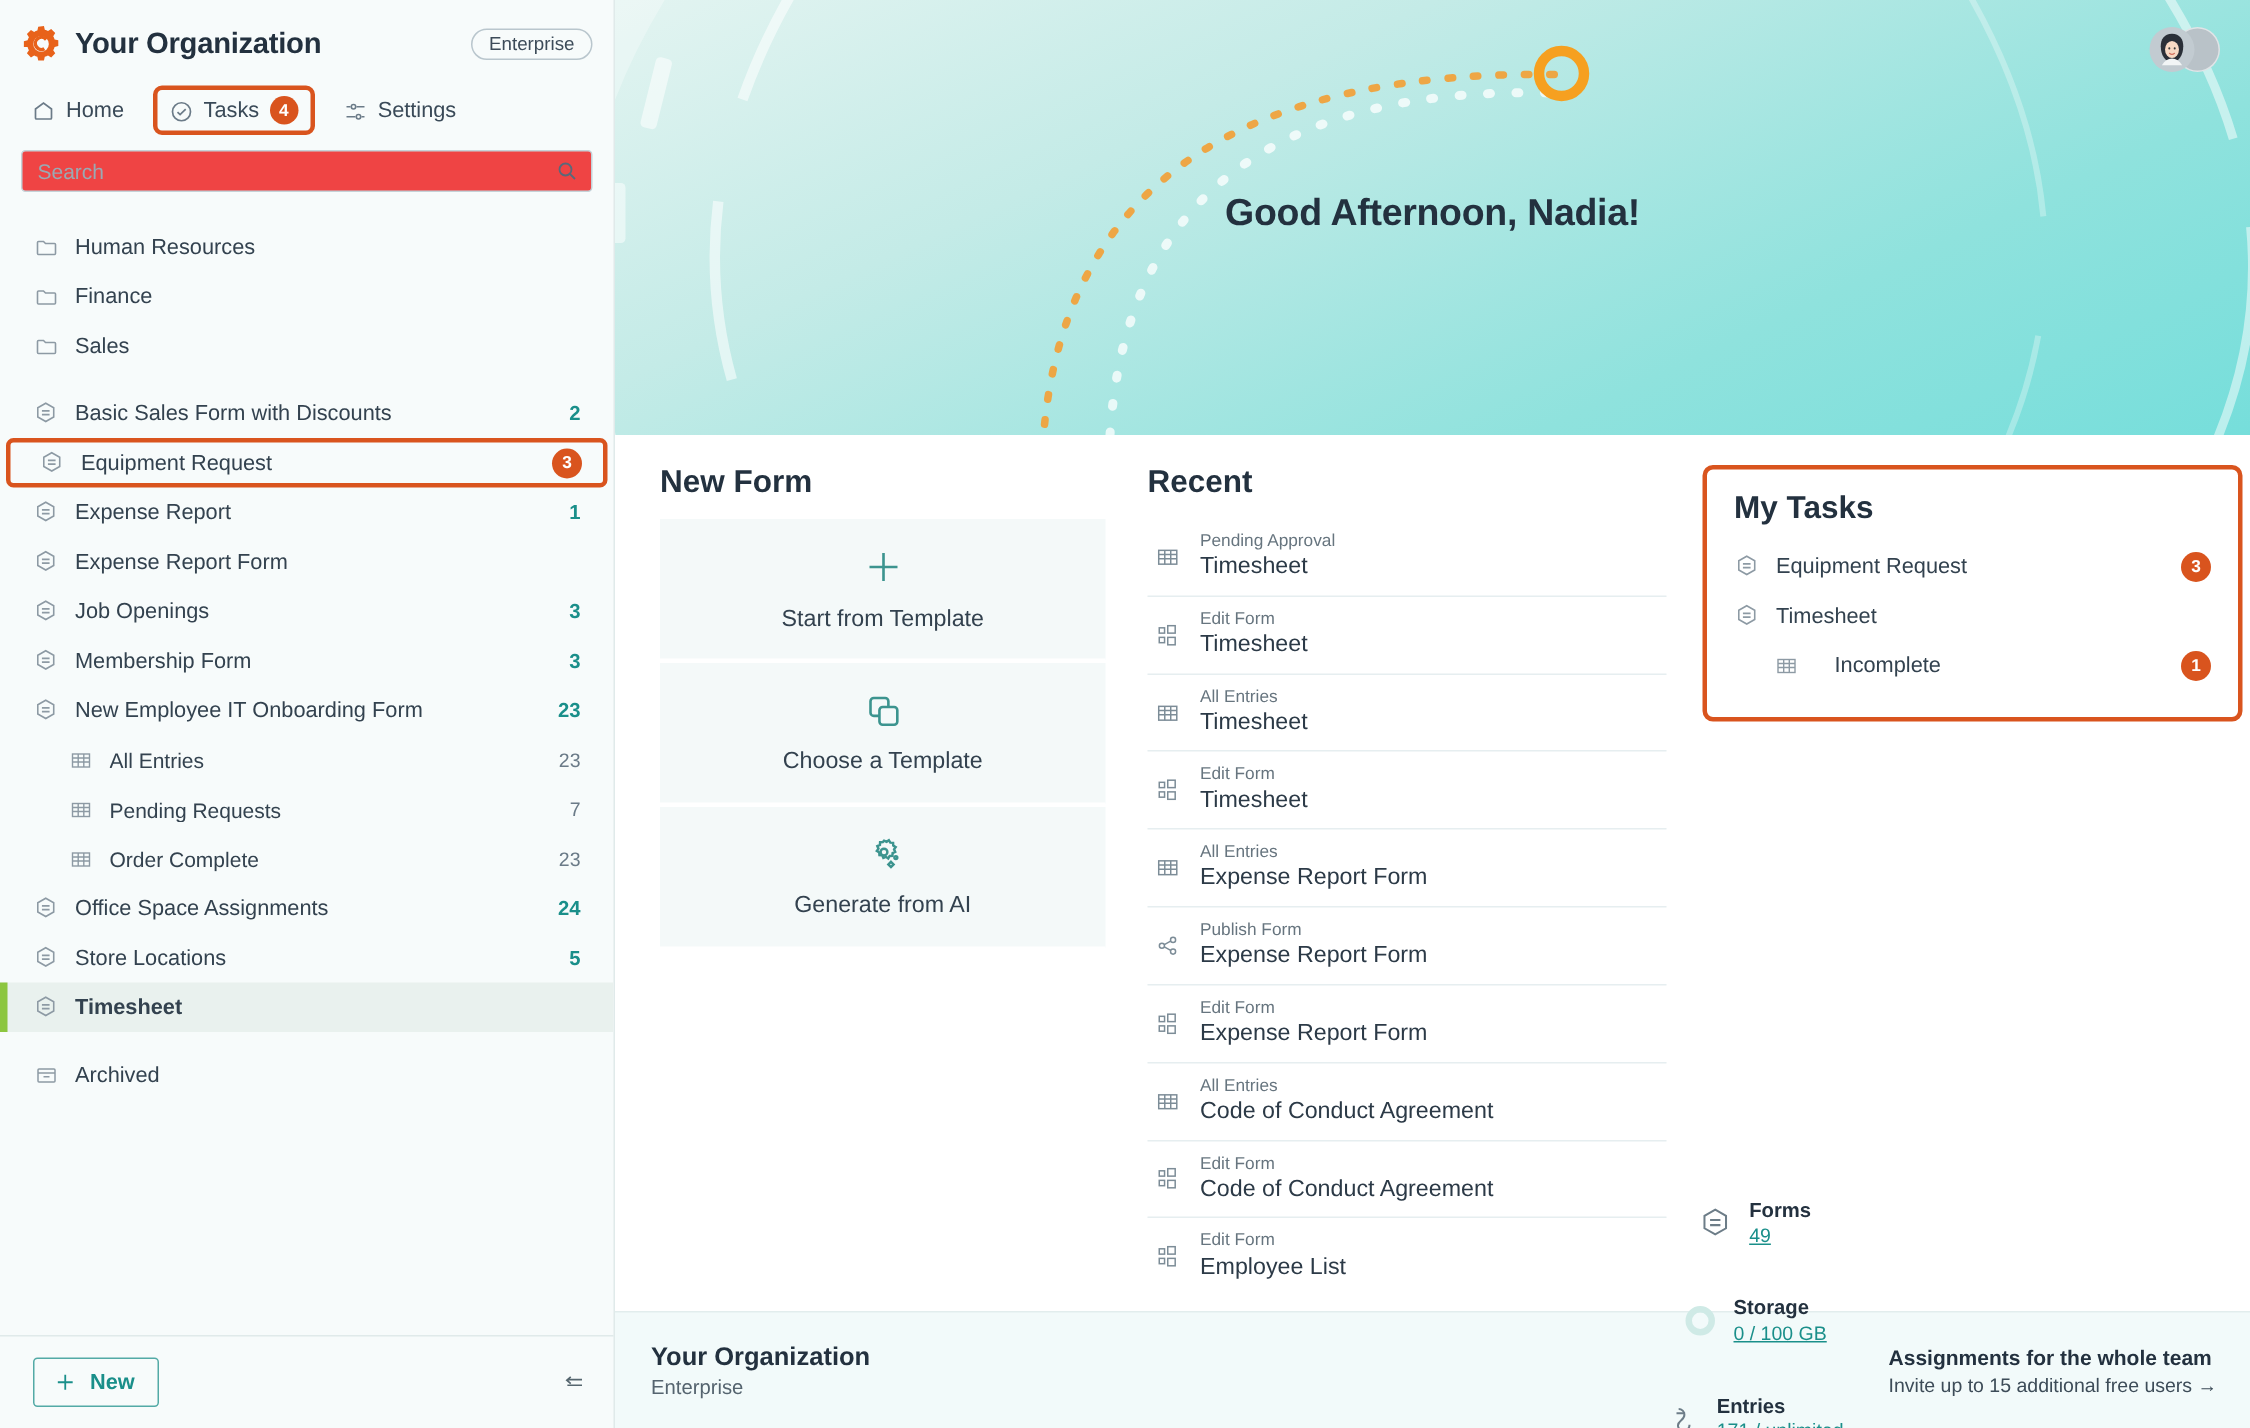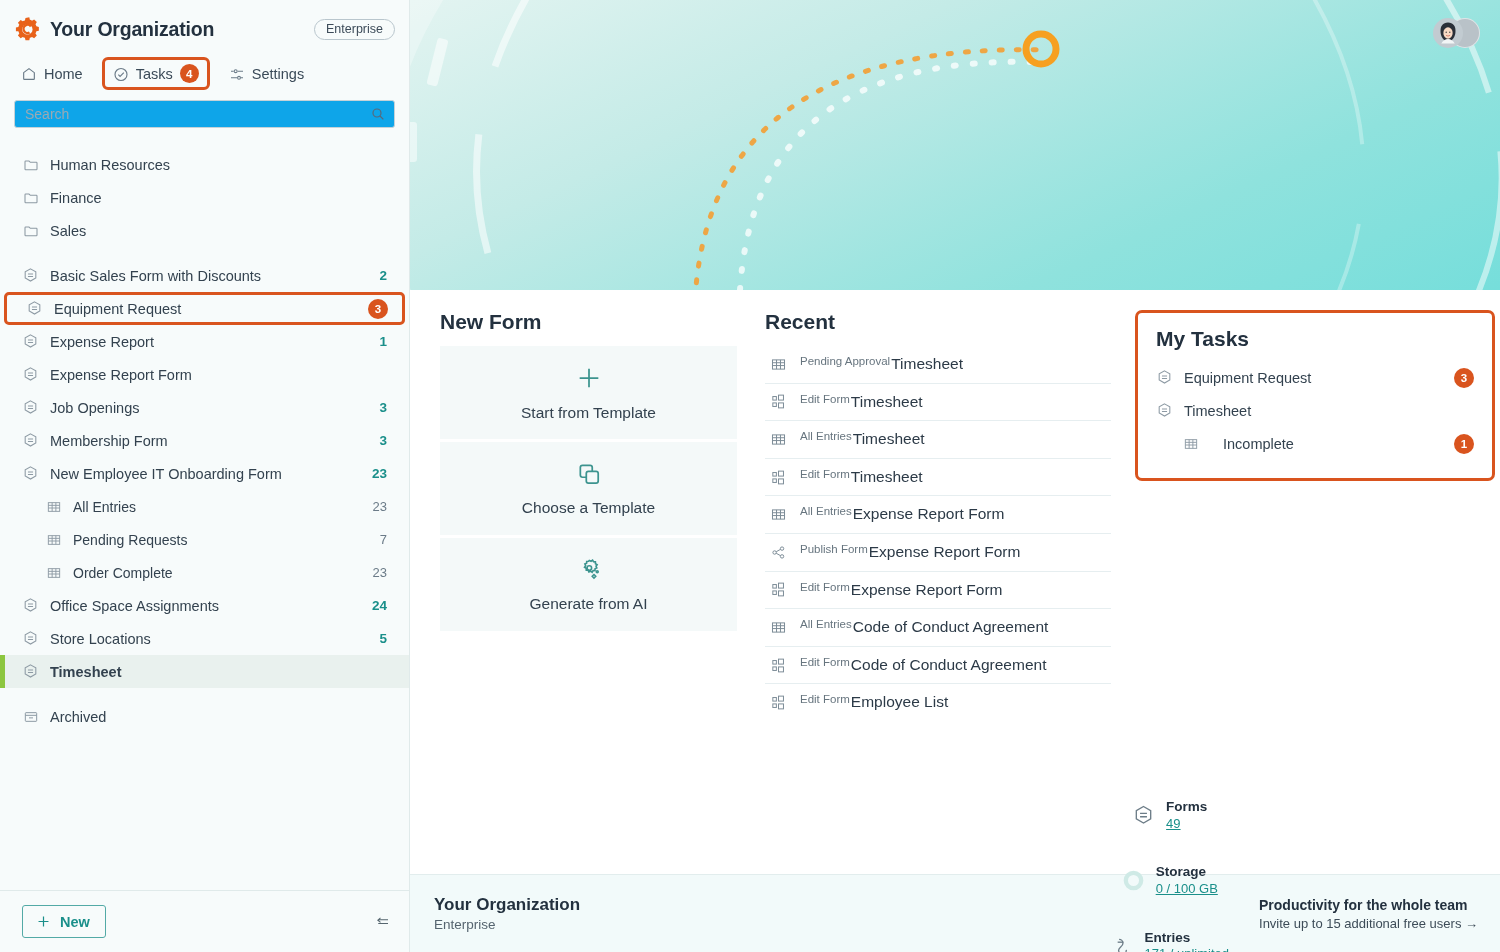--- a/index.html
+++ b/index.html
@@ -37,21 +37,21 @@
   }
   .nav-tab .icn { display:flex; width:16px; height:16px; color:#6b7b88; }
   .count-pill {
     background:#d9541e; color:#fff; border-radius:50%;
     width:19px; height:19px; font-size:11.5px; font-weight:bold;
     display:flex; align-items:center; justify-content:center; flex:none;
   }
   .search-wrap { padding:0 14px 14px 14px; }
   .search-box {
     display:flex; align-items:center; height:28px;
-    border:1px solid #c5d2d8; background:#0ea5e9; border-radius:3px;
+    border:1px solid #c5d2d8; background:#ef4444; border-radius:3px;
     padding:0 8px 0 10px;
   }
   .search-box input {
     border:none; outline:none; flex:1; font-size:14px; color:#23313f;
     font-family:"Liberation Sans", sans-serif; background:transparent;
   }
   .search-box input::placeholder { color:#9aa9b3; }
 
   .tree { flex:1; overflow:hidden; padding-top:6px; }
   .row {
@@ -124,21 +124,21 @@
   }
   .nf-card .nf-icon { color:#3c948f; display:flex; }
   .nf-card .nf-label { font-size:15.5px; color:#33424f; }
 
   .rec-item {
     display:flex; align-items:center; gap:13px;
     padding:9px 4px 9px 4px; border-bottom:1px solid #e6eef0; cursor:pointer;
   }
   .rec-item:last-child { border-bottom:none; }
   .rec-ico { width:18px; height:18px; flex:none; color:#7c8c97; display:flex; align-items:center; justify-content:center; }
-  .rec-txt { display:flex; flex-direction:row; gap:1px; min-width:0; }
+  .rec-txt { display:flex; flex-direction:column; gap:1px; min-width:0; }
   .rec-kind { font-size:11.5px; color:#67757f; line-height:1.15; }
   .rec-name { font-size:15.5px; color:#2c3a47; line-height:1.2; white-space:nowrap; }
 
   .tasks-box {
     border:3px solid #d9541e; border-radius:7px; background:#fff;
     padding:14px 18px 18px 18px; width:360px;
   }
   .tasks-box .col-title { margin-bottom:10px; }
   .task-row {
     display:flex; align-items:center; gap:11px; height:33px; cursor:pointer; font-size:14.5px; color:#33424f;
@@ -436,20 +436,21 @@
         <path d="M 60 -40 Q -80 150 20 330 L -30 330 L -30 -40 Z" fill="#ffffff" opacity="0.30"></path>
         <path d="M 140 -40 Q 10 150 110 330" stroke="#ffffff" stroke-width="7" fill="none" opacity="0.55" stroke-dasharray="120 70"></path>
         <path d="M 1010 -40 Q 1150 150 1050 330" stroke="#ffffff" stroke-width="6" fill="none" opacity="0.5" stroke-dasharray="150 60"></path>
         <path d="M 880 -40 Q 1010 150 910 330" stroke="#ffffff" stroke-width="4" fill="none" opacity="0.3" stroke-dasharray="200 80"></path>
         <rect x="22" y="38" width="11" height="48" rx="3" fill="#ffffff" opacity="0.55" transform="rotate(14 27 62)"></rect>
         <rect x="-4" y="122" width="11" height="40" rx="3" fill="#ffffff" opacity="0.5"></rect>
         <path id="arcpath" d="M 285 300 Q 300 40 640 50" stroke="#f0a23c" stroke-width="5" fill="none" stroke-dasharray="3 14" stroke-linecap="round" opacity="0.95"></path>
         <path d="M 330 290 Q 345 55 625 62" stroke="#ffffff" stroke-width="6" fill="none" stroke-dasharray="2 17" stroke-linecap="round" opacity="0.75"></path>
         <circle cx="631" cy="49" r="15" fill="none" stroke="#f6a020" stroke-width="7"></circle>
       </svg>
+      <div class="hero-greeting">Good Afternoon, Nadia!</div>
       <div class="hero-tools">
         <span class="help-icon">
           <svg viewBox="0 0 24 24" width="20" height="20" fill="none" stroke="currentColor" stroke-width="1.5">
               <circle cx="12" cy="12" r="9.2"></circle>
               <path d="M9.6 9.4a2.5 2.5 0 114 2.2c-.9.6-1.6 1.1-1.6 2.1"></path>
               <circle cx="12" cy="17" r="0.9" fill="currentColor" stroke="none"></circle>
             </svg>
         </span>
         <span class="avatar">
           <svg viewBox="0 0 40 40" width="30" height="30">
@@ -741,19 +742,19 @@
               </svg>
             </span>
           <span class="f-stat-txt">
             <span class="f-stat-label">Users</span>
             <span class="f-stat-val">5 of 20</span>
           </span>
         </div>
       </div>
 
       <div class="f-promo">
-        <span class="f-promo-t">Productivity for the whole team</span>
+        <span class="f-promo-t">Assignments for the whole team</span>
         <span class="f-promo-s">Invite up to 15 additional free users →</span>
       </div>
     </div>
 
   </section>
 </div>
 
 </body></html>

